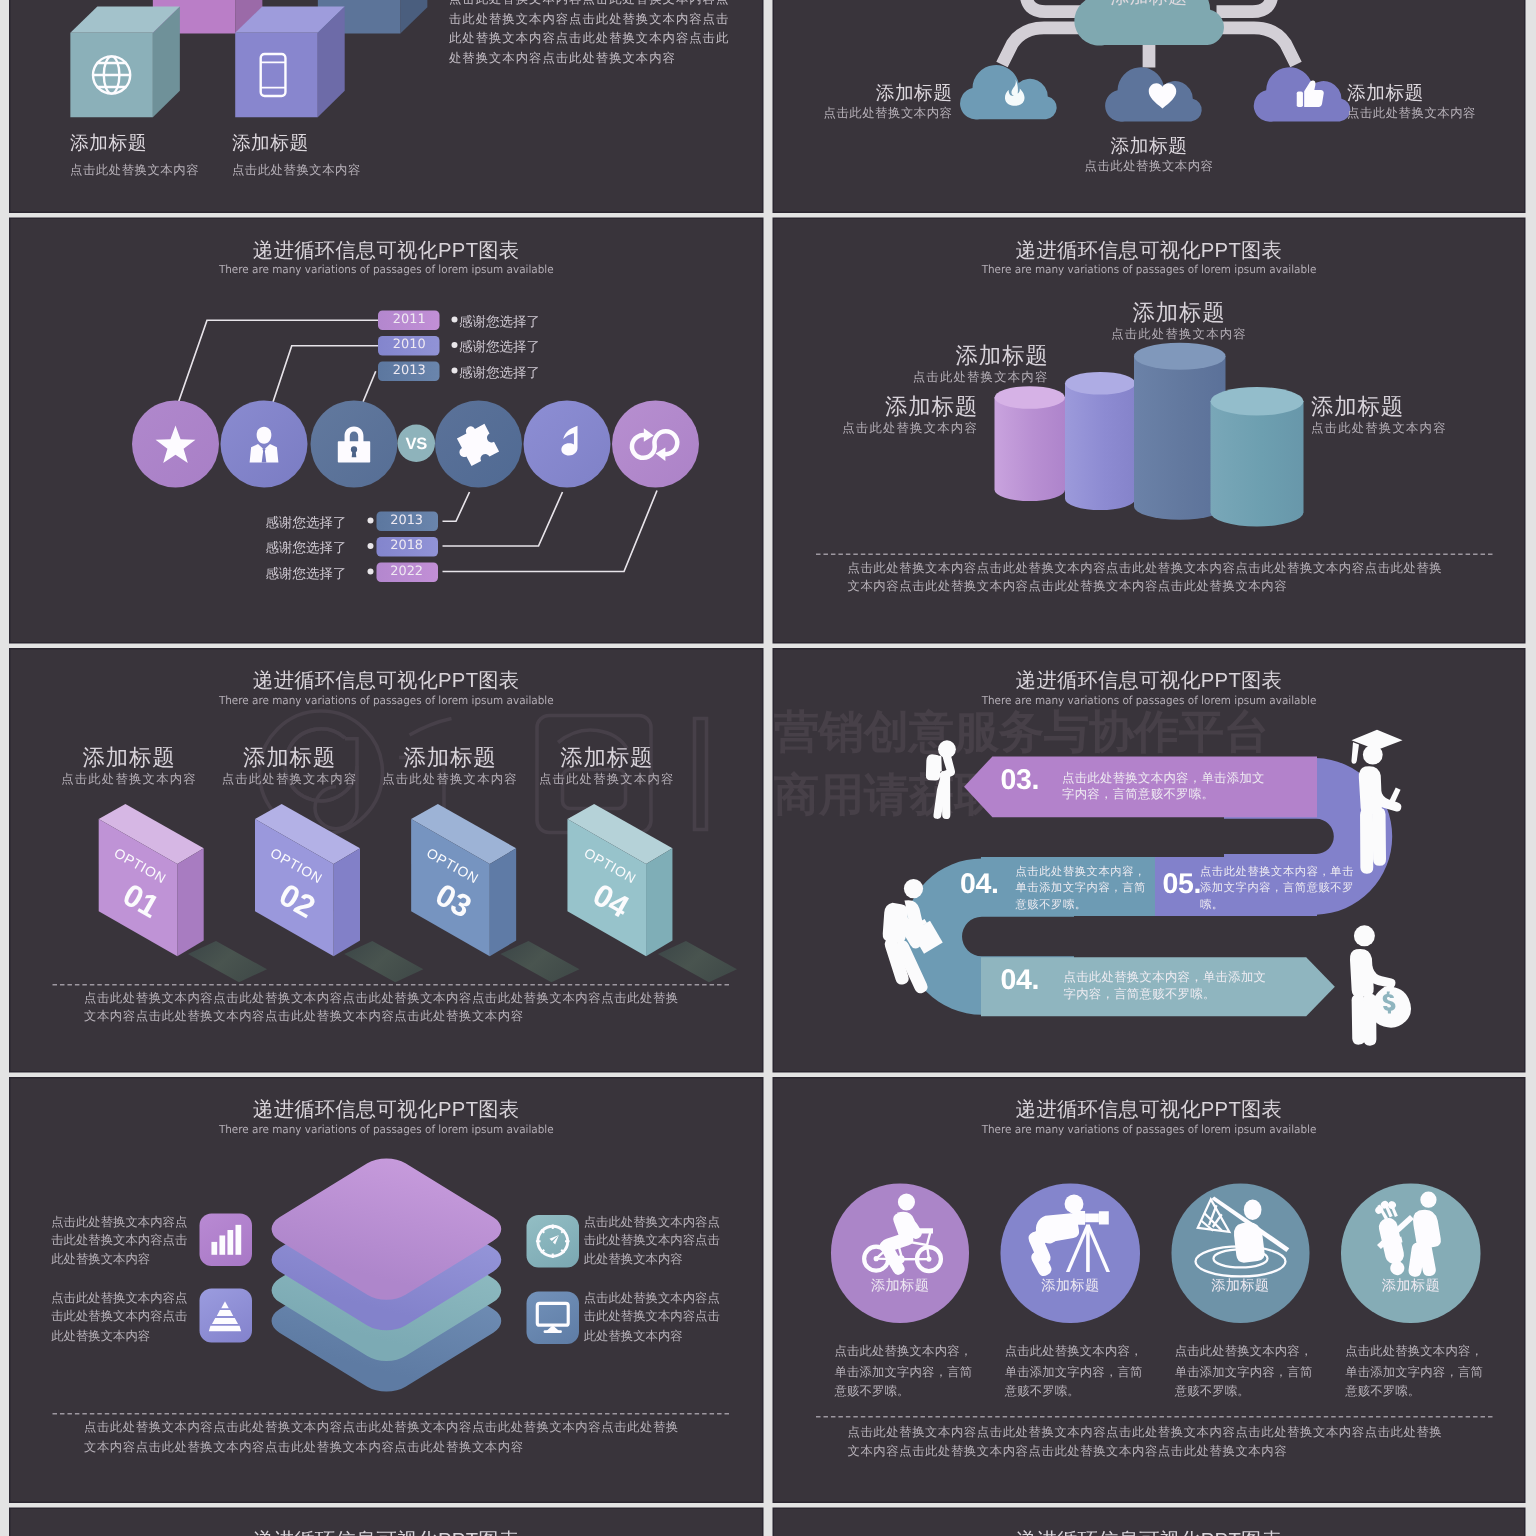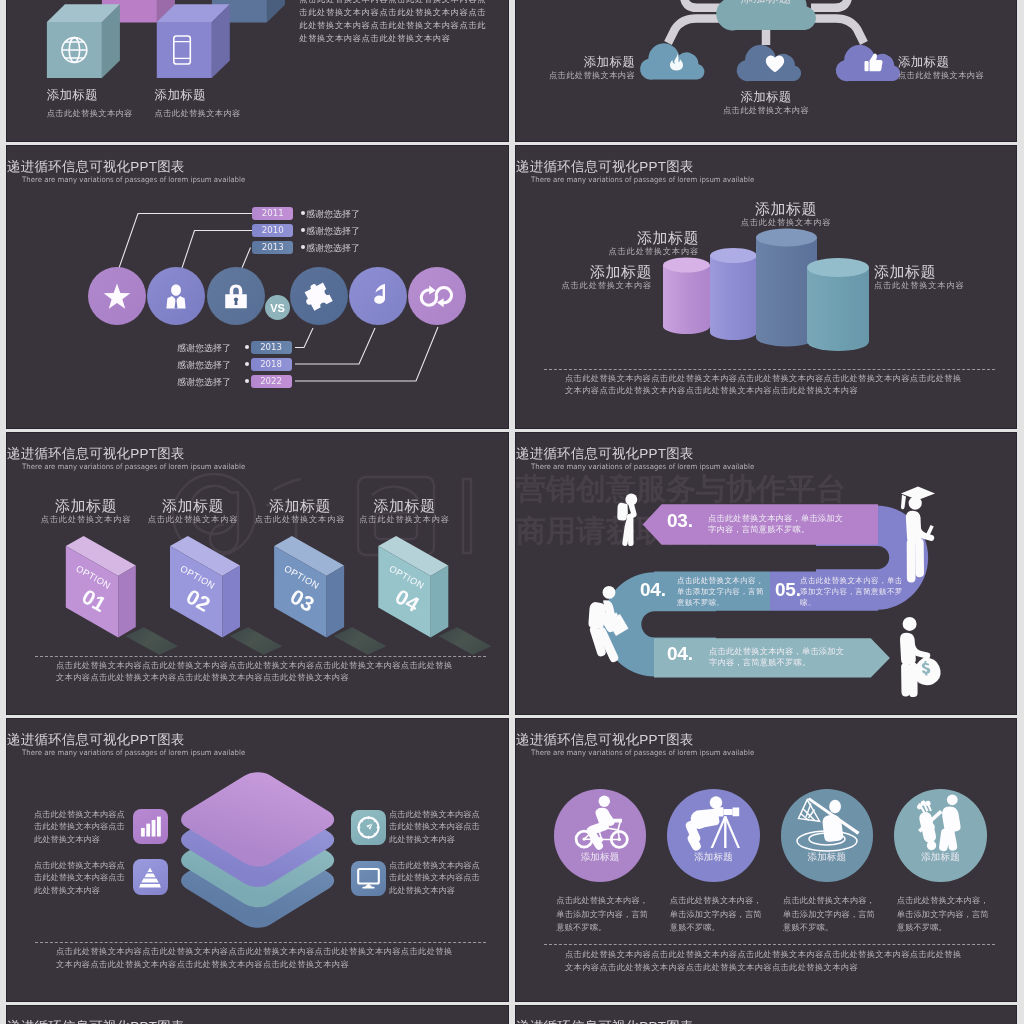--- a/index.html
+++ b/index.html
@@ -8,34 +8,34 @@
   .grid{position:absolute;left:0;top:0;width:1024px;height:1024px;}
   .slide{position:absolute;background:#39343B;overflow:hidden;box-shadow:0 0 0 1px #2a2630;}
   .col-l{left:7px;width:501px;}
   .col-r{left:516px;width:500px;}
   .r0{top:-140.7px;height:281.5px;}
   .r1{top:146px;height:281.5px;}
   .r2{top:432.7px;height:281.5px;}
   .r3{top:719.4px;height:281.5px;}
   .r4{top:1006.1px;height:281.5px;}
 
-  .head{position:absolute;left:0;right:0;top:13px;}
+  .head{position:absolute;left:0;right:0;text-align:center;top:13px;}
   .head .t{color:#d9d4da;font-size:13.5px;letter-spacing:.2px;line-height:15px;}
   .head .s{color:#b4aeb6;font-size:7.4px;letter-spacing:0px;line-height:12px;
            font-family:"DejaVu Sans",sans-serif;transform:scaleX(.94);}
   .dash{position:absolute;border-top:1.6px dashed #9d97a0;}
   .foot{position:absolute;color:#b8b2ba;font-size:8.25px;line-height:12.3px;letter-spacing:0.37px;text-align:left;}
   svg{display:block;overflow:visible}
 
   
   .circ{position:absolute;width:58px;height:58px;border-radius:50%;
         display:flex;align-items:center;justify-content:center;}
   .vsc{position:absolute;width:25px;height:25px;border-radius:50%;background:#8EB3BB;
         display:flex;align-items:center;justify-content:center;color:#fff;
-        font-size:11px;font-weight:700;letter-spacing:-.2px;margin-top:12px;}
+        font-size:11px;font-weight:700;letter-spacing:-.2px;}
   .ybox{position:absolute;width:41px;height:13.5px;border-radius:3px;color:#efeaf2;
         font-size:8.6px;display:flex;align-items:center;justify-content:center;
         font-family:"DejaVu Sans",sans-serif;}
   .ylab{position:absolute;color:#cfc9d2;font-size:9px;white-space:nowrap;}
   .dot{position:absolute;width:4px;height:4px;border-radius:50%;background:#e9e6ea;}
 
   
   .lbl{position:absolute;text-align:center;white-space:nowrap;}
   .lbl .h{color:#d8d3da;font-size:15px;line-height:16px;letter-spacing:0.5px;}
   .lbl .p{color:#b5afb7;font-size:8.25px;line-height:11px;letter-spacing:0.8px;}

